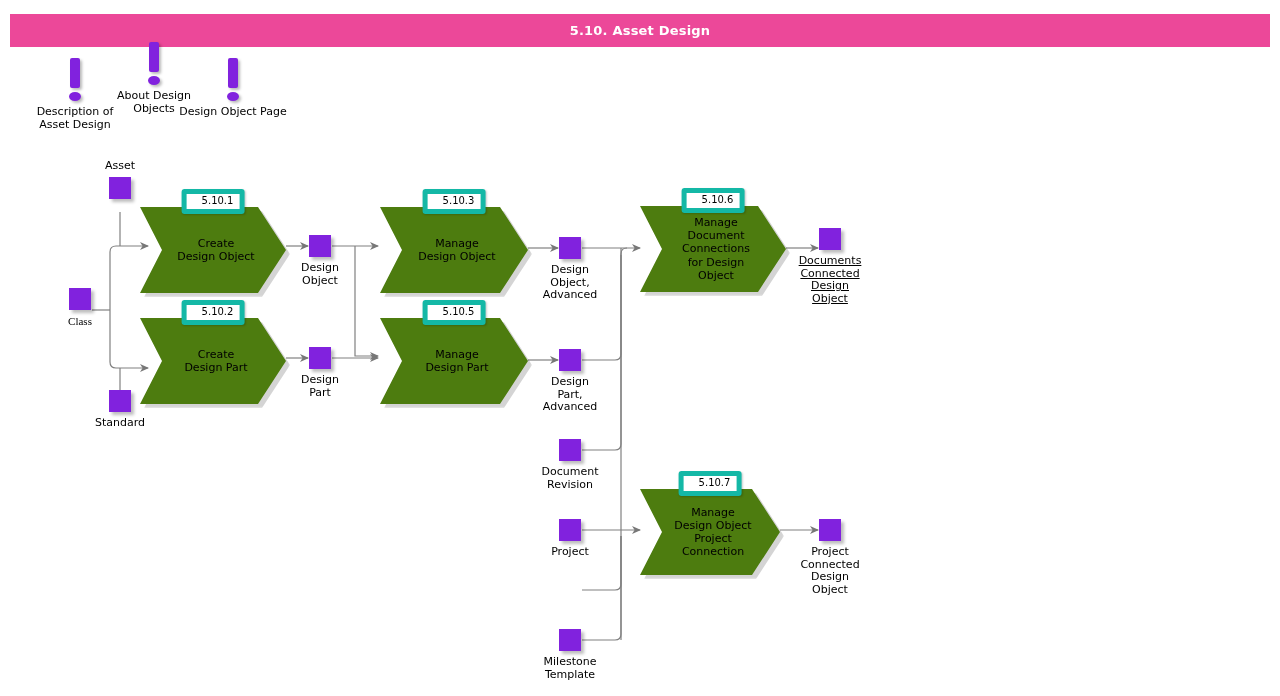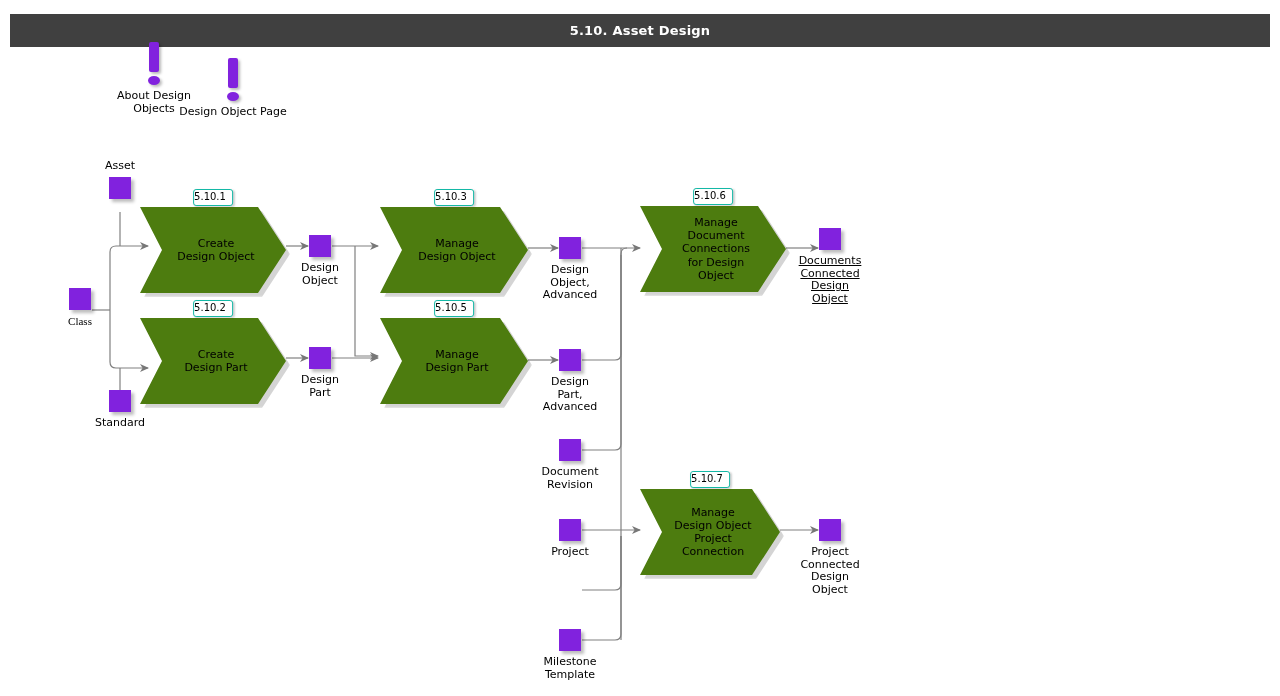--- a/index.html
+++ b/index.html
@@ -16,21 +16,21 @@
     overflow: hidden;
   }
 
   
   #title-bar {
     position: absolute;
     left: 10px;
     top: 14px;
     width: 1260px;
     height: 33px;
-    background: #404040;
+    background: #ec4899;
     display: flex;
     align-items: center;
     justify-content: center;
   }
   #title-bar .title-text {
     color: #ffffff;
     font-size: 13px;
     font-weight: bold;
     letter-spacing: 0.2px;
   }
@@ -148,25 +148,25 @@
     white-space: pre-line;
     padding-left: 14px;
     padding-right: 8px;
   }
   .proc .badge {
     position: absolute;
     top: -18px;
     left: 50%;
     transform: translateX(-50%);
     background: #ffffff;
-    border: 1px solid #14b8a6;
+    border: 5px solid #14b8a6;
     border-radius: 3px;
     font-size: 10px;
     color: #000000;
-    padding: 1px 6px 2px 0;
+    padding: 1px 6px 2px 15px;
     line-height: 12px;
     white-space: nowrap;
     box-shadow: 1px 1px 2px rgba(0,0,0,0.18);
   }
 </style>
 </head>
 <body>
 
 <div id="title-bar">
   <span class="title-text">5.10. Asset Design</span>
@@ -217,20 +217,29 @@
       <path d="M582,590 L615,590 Q621,590 621,584 L621,536"></path>
 
       <path d="M582,640 L615,640 Q621,640 621,634 L621,536"></path>
 
       <path d="M786,248 L818,248" marker-end="url(#ah)"></path>
 
       <path d="M780,530 L818,530" marker-end="url(#ah)"></path>
     </g>
   </svg>
 
+  <div class="info-marker" style="left:20px; top:58px;">
+    <div class="bang">
+      <div class="bang-bar"></div>
+        <div class="bang-dot"></div>
+    </div>
+    <div class="info-label">Description
+of Asset
+Design</div>
+  </div>
 
   <div class="info-marker" style="left:99px; top:42px;">
     <div class="bang">
       <div class="bang-bar"></div>
         <div class="bang-dot"></div>
     </div>
     <div class="info-label">About
 Design
 Objects</div>
   </div>

